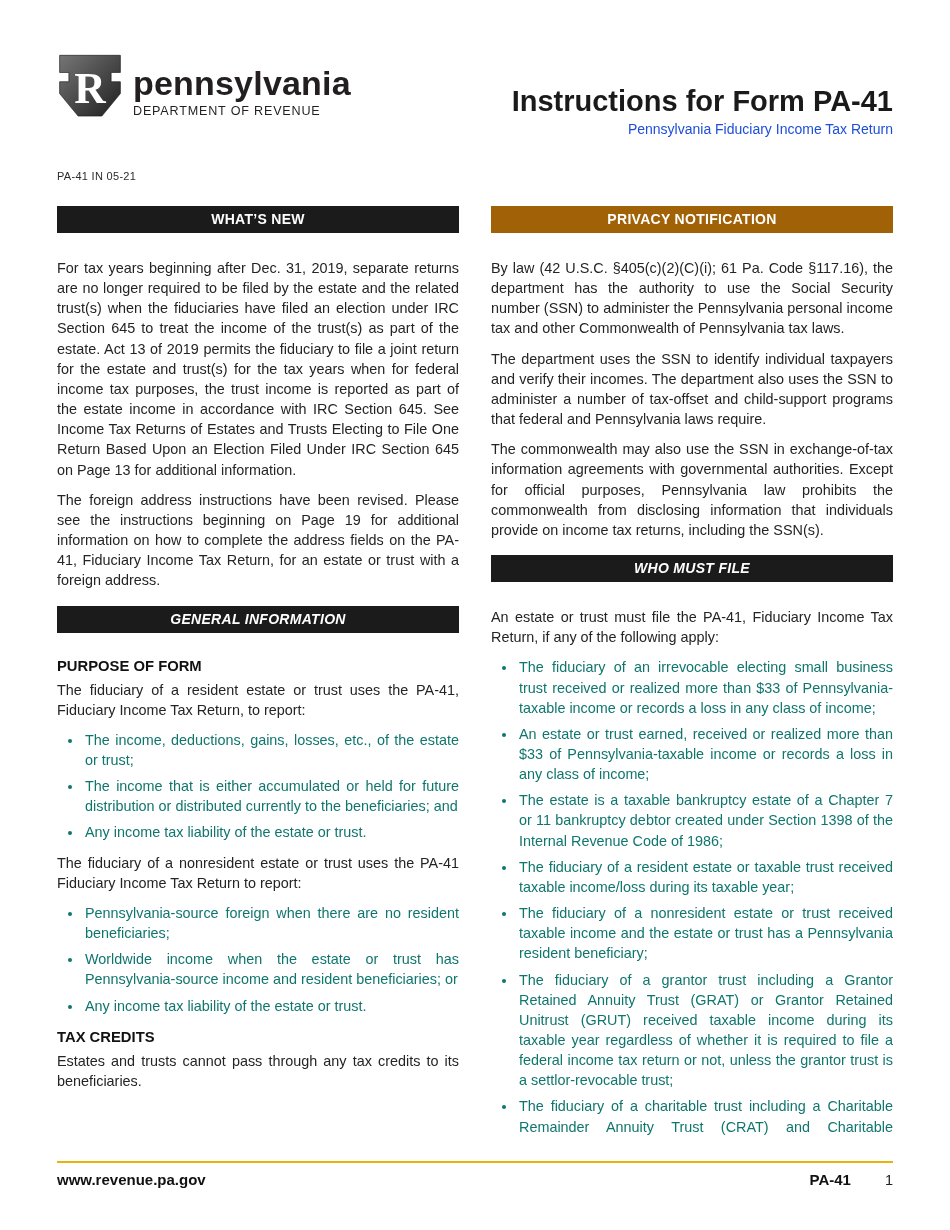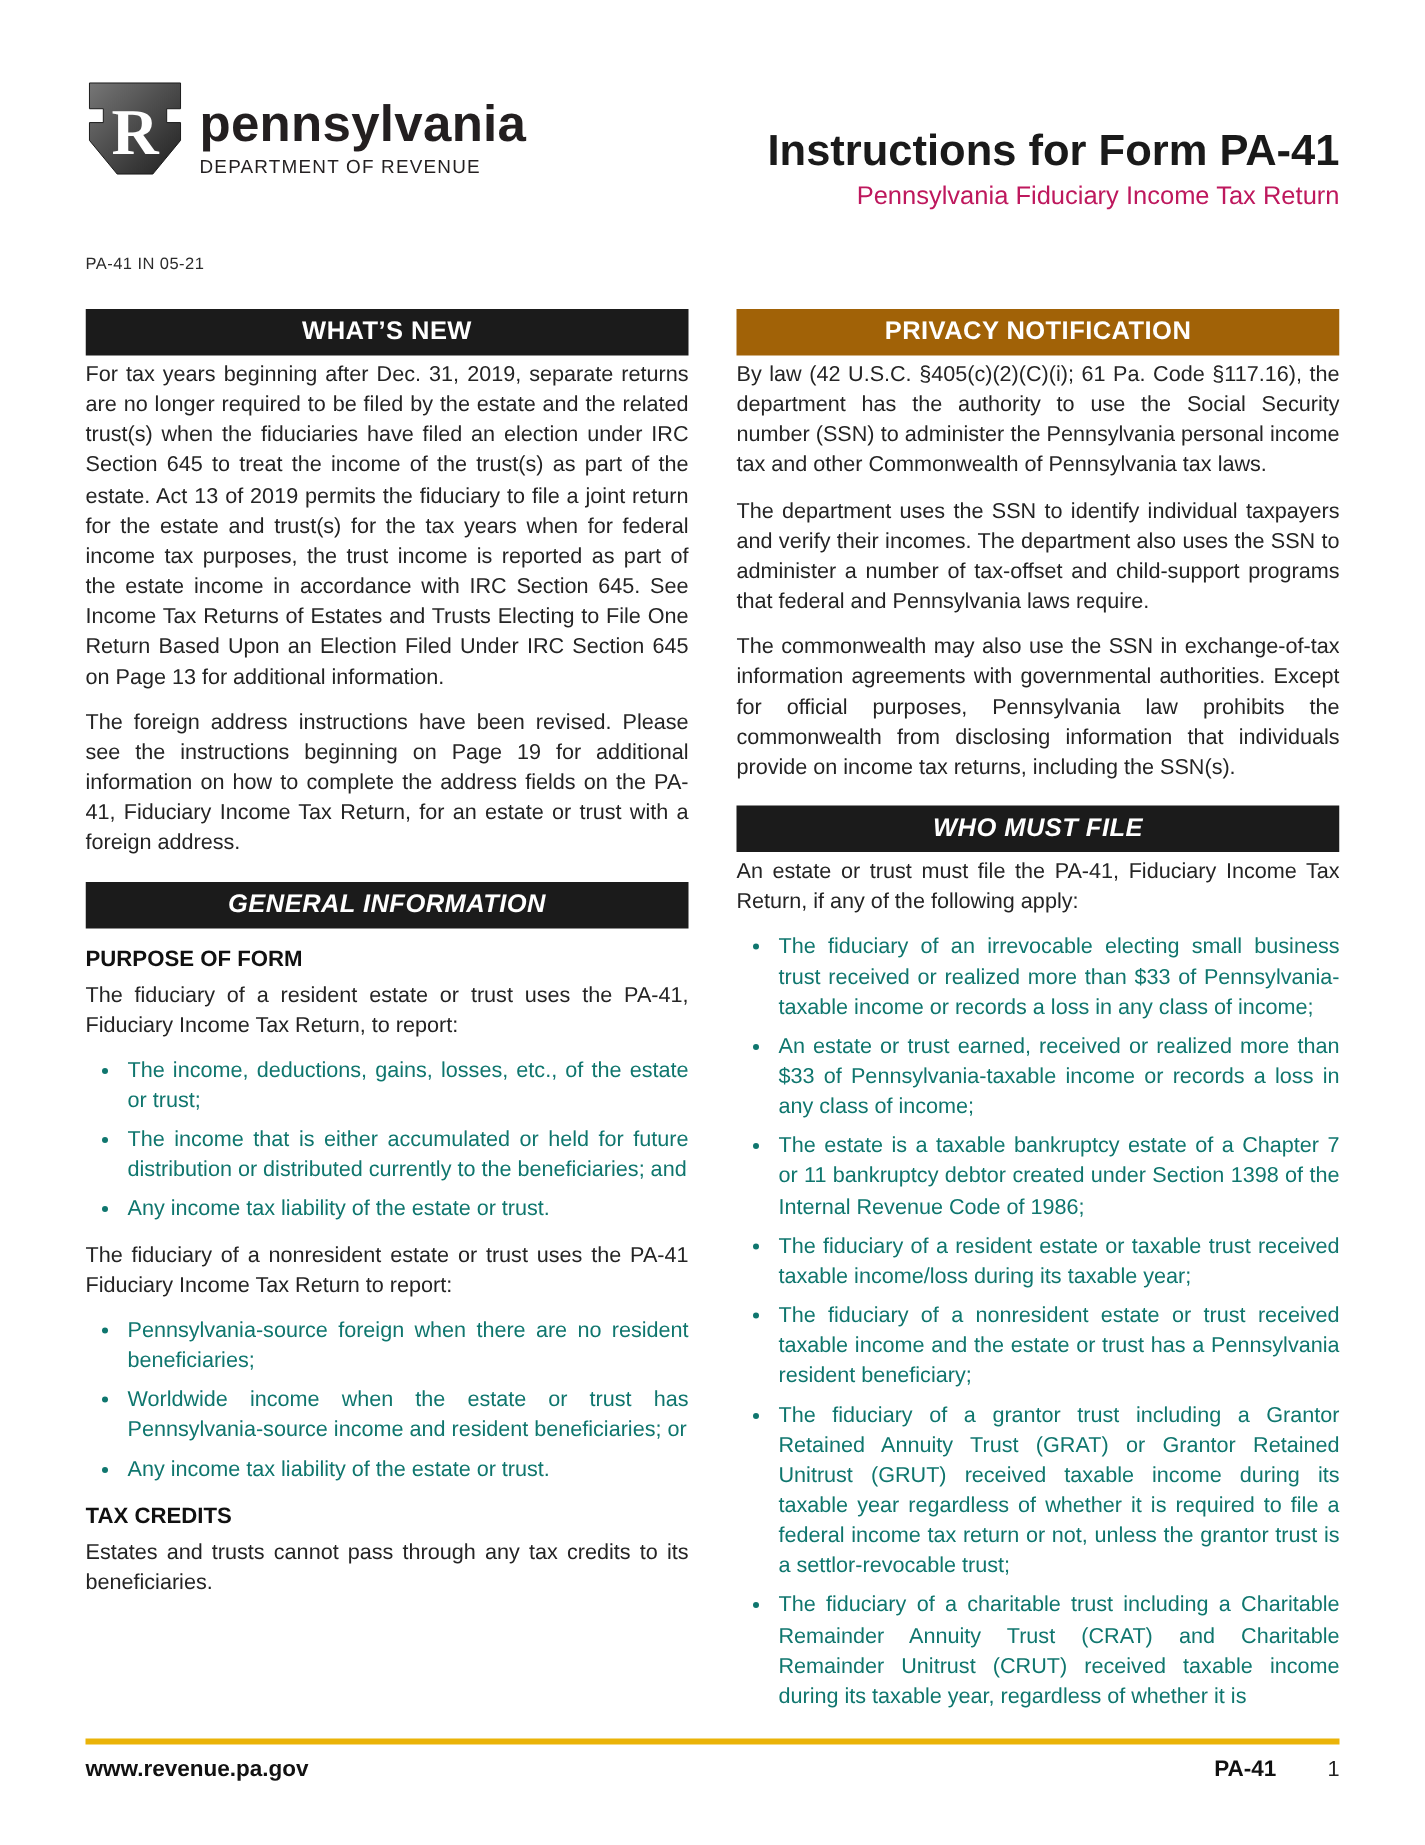--- a/index.html
+++ b/index.html
@@ -19,30 +19,30 @@
   .logo-row { display: flex; align-items: flex-start; gap: 10px; }
   .keystone { width: 66px; height: 66px; flex: 0 0 auto; }
   .wordmark { padding-top: 12px; }
   .brand { font-size: 34px; font-weight: bold; color: #231f20; letter-spacing: 0.2px; line-height: 1.0; }
   .dept { font-size: 12.6px; color: #231f20; letter-spacing: 0.8px; margin-top: 4px; }
   .form-code { font-size: 11px; color: #2b2b2b; margin-top: 50px; letter-spacing: 0.3px; }
 
   .header-right { text-align: right; flex: 1; padding-top: 22px; }
   .year { font-size: 41px; font-weight: bold; color: #1a1a1a; line-height: 1.0; }
   .doc-title { font-size: 29px; font-weight: bold; color: #1a1a1a; line-height: 1.1; margin-top: 10px; }
-  .doc-subtitle { font-size: 17px; color: #be185d; margin-top: 3px; }
+  .doc-subtitle { font-size: 14px; color: #1d4ed8; margin-top: 3px; }
 
   
   .columns { display: flex; gap: 32px; margin-top: 24px; height: 935px; overflow: hidden; }
   .col { flex: 1; min-width: 0; }
 
   .bar {
     background: #1b1b1b; color: #ffffff;
-    font-weight: bold; font-size: 17px; letter-spacing: 0.3px;
-    text-align: center; padding: 5px 0 6px; margin-bottom: 3px;
+    font-weight: bold; font-size: 14px; letter-spacing: 0.3px;
+    text-align: center; padding: 5px 0 6px; margin-bottom: 25px;
   }
   .bar + * { margin-top: 0; }
   .col > .bar:not(:first-child) { margin-top: 15px; font-style: italic; }
 
   .col p {
     font-size: 14.4px; line-height: 1.4; text-align: justify;
     margin-bottom: 10px; color: #242424;
   }
   .subhead {
     font-size: 14.8px; font-weight: bold; color: #111;
@@ -51,21 +51,21 @@
   .col ul { margin: 0 0 10px 0; padding-left: 26px; }
   .col li {
     font-size: 14.4px; line-height: 1.4; text-align: justify;
     margin-bottom: 6px; padding-left: 2px; color: #0f766e;
   }
 
   
   .footer {
     position: absolute; left: 57px; right: 57px; bottom: 42px;
     background: #ffffff;
-    border-top: 4px solid #eab308;
+    border-top: 2px solid #eab308;
     padding-top: 8px;
     display: flex; justify-content: space-between; align-items: baseline;
   }
   .footer-website { font-size: 15px; font-weight: bold; color: #111; }
   .footer-right { display: flex; align-items: baseline; }
   .footer-form { font-size: 15px; font-weight: bold; color: #111; }
   .footer-page { font-size: 14.5px; color: #222; margin-left: 34px; }
 </style>
 </head>
 <body>

